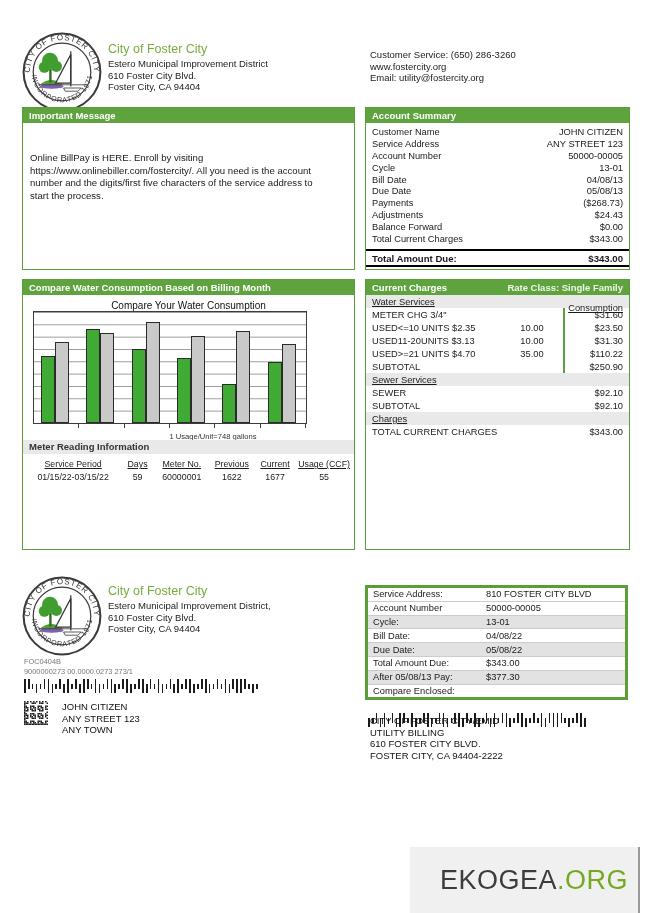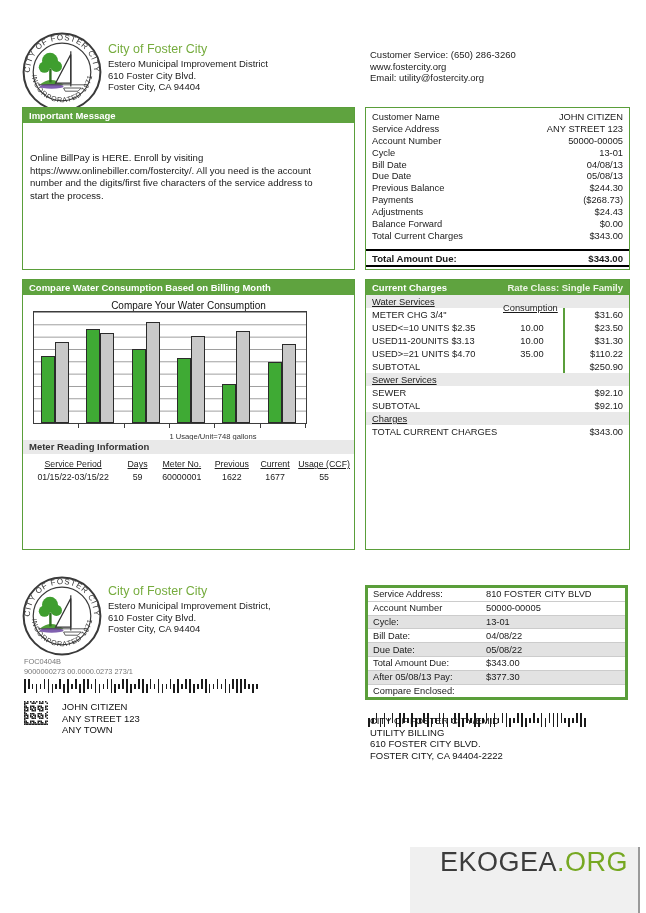--- a/index.html
+++ b/index.html
@@ -39,37 +39,37 @@
   .mt-row{display:flex;text-align:center;}
   .mt-row.hdr span{text-decoration:underline;}
   .mt-row span{display:block;line-height:13px;}
   .c1{width:100px;} .c2{width:34px;} .c3{width:58px;} .c4{width:46px;} .c5{width:44px;} .c6{width:58px;}
   
   .cc-row{display:flex;font-size:9.3px;height:13px;align-items:center;padding:0 6px;}
   .cc-row .lbl{flex:1;}
   .cc-row .cons{width:58px;text-align:center;}
   .cc-row .amt{width:62px;text-align:right;}
   .cc-group{background:#e9e9e9;text-decoration:underline;}
-  .cc-subhead .cons-h{width:120px;text-align:left;padding-left:2px;margin-top:12px;}
+  .cc-subhead .cons-h{width:120px;text-align:right;padding-left:2px;margin-top:12px;}
   .green-divider{position:absolute;left:197px;top:28px;width:2px;height:65px;background:#5a9e3a;}
   
   .pay-line{position:absolute;left:0;top:556px;width:100%;text-align:center;font-size:8.8px;
             font-weight:bold;letter-spacing:0.2px;color:#111;}
   .stub-box{position:absolute;left:365px;top:585px;width:263px;border:3px solid #5a9e3a;background:#fff;box-sizing:border-box;}
   .sb-row{display:flex;font-size:9.3px;height:12.8px;align-items:center;padding:0 5px;border-top:1px solid #ccc;}
   .sb-row:first-child{border-top:none;}
   .sb-row.shaded{background:#e2e2e2;}
   .sb-row .lbl{width:113px;}
   .code-line{font-size:7.4px;color:#777;line-height:9.5px;}
   .imb{position:relative;height:14px;}
   .imb i{position:absolute;width:1.6px;background:#1b1b1b;}
   .addr{font-size:9.5px;line-height:11.5px;color:#111;}
   
   .footer-strip{position:absolute;left:410px;top:847px;width:228px;height:66px;background:#f0f0f0;
-                border-right:2px solid #9a9a9a;display:flex;justify-content:flex-end;}
+                border-right:2px solid #9a9a9a;display:flex;align-items:center;justify-content:flex-end;}
   .brand{font-size:27px;letter-spacing:0.5px;padding-right:10px;color:#3c3c3c;}
   .brand .org{color:#76a822;}
   svg text{font-family:"Liberation Sans","DejaVu Sans",sans-serif;}
 </style>
 </head>
 <body>
 
 <div id="page">
 
   <div class="abs" style="left:22px;top:32px;width:80px;height:80px;">
@@ -115,20 +115,23 @@
   <div class="gbox" style="left:22px;top:107px;width:331px;height:161px;">
     <div class="gbox-head">
       <span>Important Message</span>
     </div>
     <div class="im-body">
       <div style="margin-top:20px;width:300px;">Online BillPay is HERE. Enroll by visiting https://www.onlinebiller.com/fostercity/. All you need is the account number and the digits/first five characters of the service address to start the process.</div>
     </div>
   </div>
 
   <div class="gbox" style="left:365px;top:107px;width:263px;height:161px;">
+    <div class="gbox-head">
+      <span>Account Summary</span>
+    </div>
     <div class="as-rows">
       <div class="as-row">
           <span>Customer Name</span>
           <span>JOHN CITIZEN</span>
         </div>
       <div class="as-row">
           <span>Service Address</span>
           <span>ANY STREET 123</span>
         </div>
       <div class="as-row">
@@ -139,24 +142,20 @@
           <span>Cycle</span>
           <span>13-01</span>
         </div>
       <div class="as-row">
           <span>Bill Date</span>
           <span>04/08/13</span>
         </div>
       <div class="as-row">
           <span>Due Date</span>
           <span>05/08/13</span>
-        </div>
-      <div class="as-row">
-          <span>Previous Balance</span>
-          <span>$244.30</span>
         </div>
       <div class="as-row">
           <span>Payments</span>
           <span>($268.73)</span>
         </div>
       <div class="as-row">
           <span>Adjustments</span>
           <span>$24.43</span>
         </div>
       <div class="as-row">

